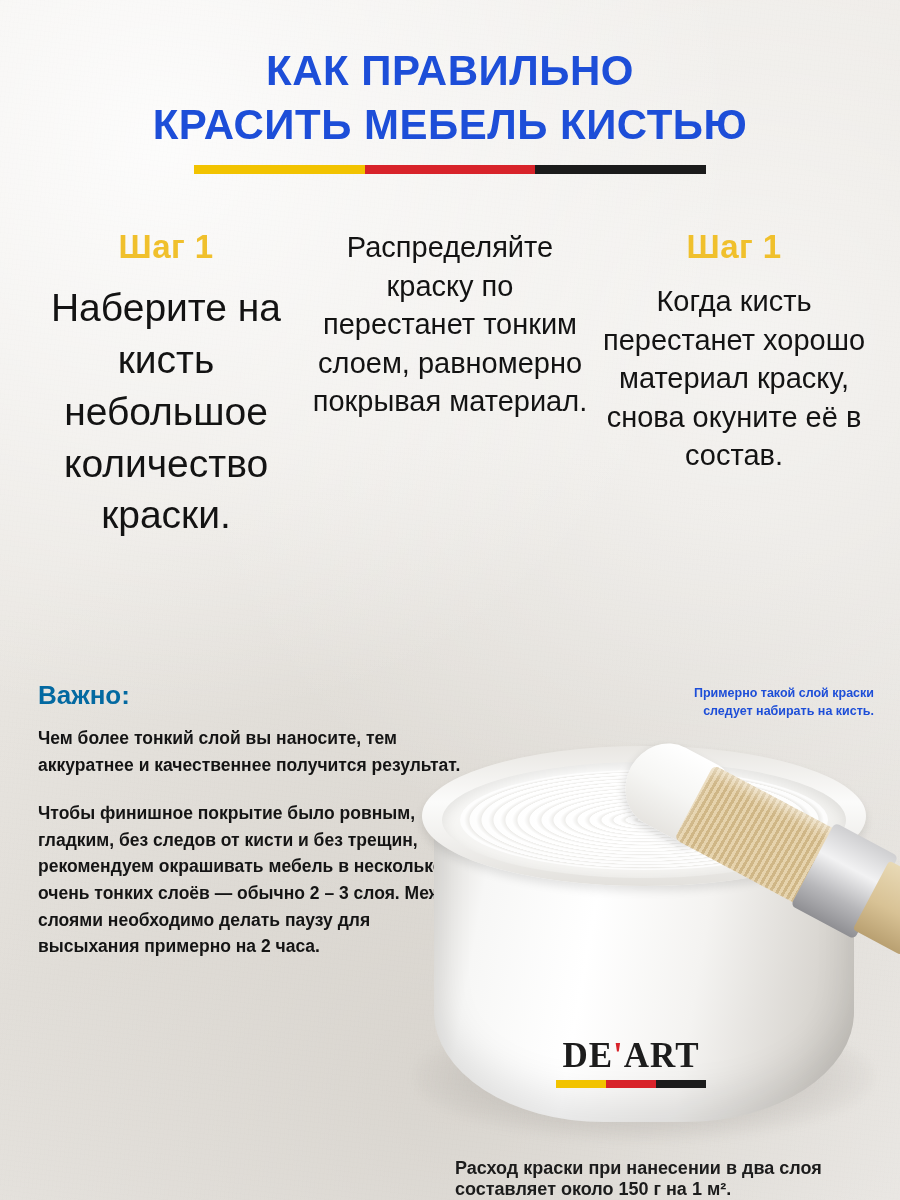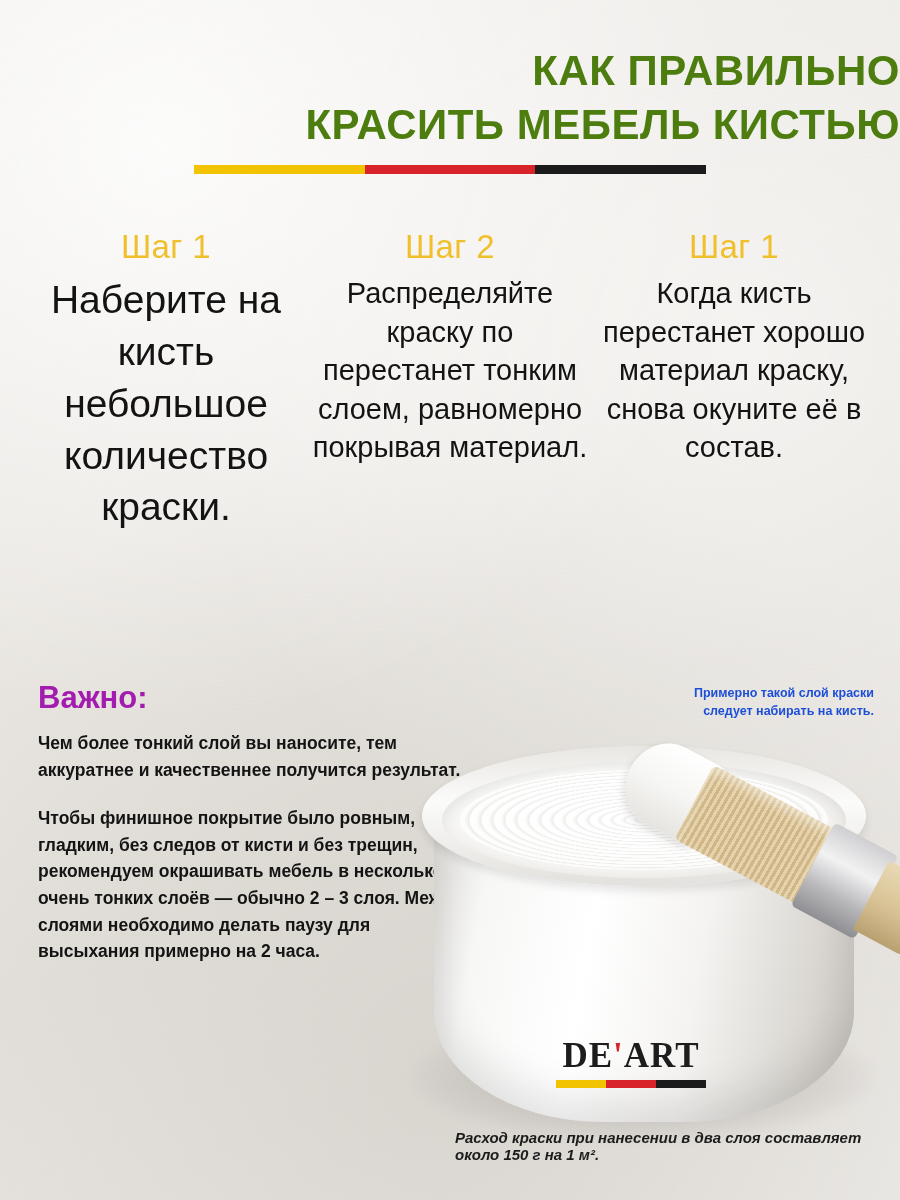--- a/index.html
+++ b/index.html
@@ -44,24 +44,23 @@
     top: 44px;
     left: 0;
     width: 900px;
     text-align: center;
   }
   .title-line {
     font-family: "Liberation Sans", sans-serif;
     font-weight: bold;
     font-size: 42px;
     letter-spacing: 0.5px;
-    color: #4d7c0f;
+    color: #1d4ed8;
     line-height: 1.28;
     text-transform: uppercase;
-    text-align: right;
   }
   .flag-rule {
     width: 512px;
     height: 9px;
     margin: 13px auto 0;
     display: flex;
   }
   .flag-rule span { flex: 1 1 33.333%; display: block; }
   .flag-y { background: #f2c300; }
   .flag-r { background: #d8232a; }
@@ -72,24 +71,24 @@
     position: absolute;
     top: 228px;
     left: 24px;
     width: 852px;
     display: flex;
     justify-content: space-between;
     align-items: flex-start;
   }
   .step { width: 284px; text-align: center; }
   .step-title {
-    font-weight: normal;
+    font-weight: bold;
     font-size: 33px;
     color: #f0c02c;
-    margin-bottom: 8px;
+    margin-bottom: 16px;
     letter-spacing: .4px;
   }
   .step-text {
     font-size: 30px;
     line-height: 1.33;
     color: #131313;
     font-family: "Liberation Sans", sans-serif;
   }
   .step-1 .step-text { font-size: 39px; }
   .step-2 .step-text { font-size: 29px; }
@@ -97,22 +96,22 @@
 
   
   .important {
     position: absolute;
     left: 38px;
     top: 680px;
     width: 430px;
   }
   .important-title {
     font-weight: bold;
-    font-size: 31px;
-    color: #a21caf;
+    font-size: 26px;
+    color: #0369a1;
     margin-bottom: 14px;
   }
   .important p {
     margin: 0 0 22px 0;
     font-size: 17.5px;
     line-height: 1.52;
     color: #141414;
     font-weight: bold;
   }
   .important p.second { margin-bottom: 0; }
@@ -127,26 +126,25 @@
     font-size: 12.5px;
     line-height: 1.45;
     color: #1d4ed8;
     font-weight: bold;
   }
 
   
   .footer-note {
     position: absolute;
     left: 455px;
-    top: 1129px;
+    top: 1158px;
     width: 430px;
-    font-size: 15px;
+    font-size: 18px;
     color: #1c1c1c;
     font-weight: bold;
-    font-style: italic;
   }
 
   
   .photo {
     position: absolute;
     left: 404px;
     top: 712px;
     width: 496px;
     height: 440px;
   }
@@ -292,21 +290,20 @@
       <span class="flag-k"></span>
     </div>
   </div>
 
   <div class="steps">
     <div class="step step-1">
       <div class="step-title">Шаг 1</div>
       <div class="step-text">Наберите на кисть небольшое количество краски.</div>
     </div>
     <div class="step step-2">
-      <div class="step-title">Шаг 2</div>
       <div class="step-text">Распределяйте краску по перестанет тонким слоем, равномерно покрывая материал.</div>
     </div>
     <div class="step step-3">
       <div class="step-title">Шаг 1</div>
       <div class="step-text">Когда кисть перестанет хорошо материал краску, снова окуните её в состав.</div>
     </div>
   </div>
 
   <div class="important">
     <div class="important-title">Важно:</div>

